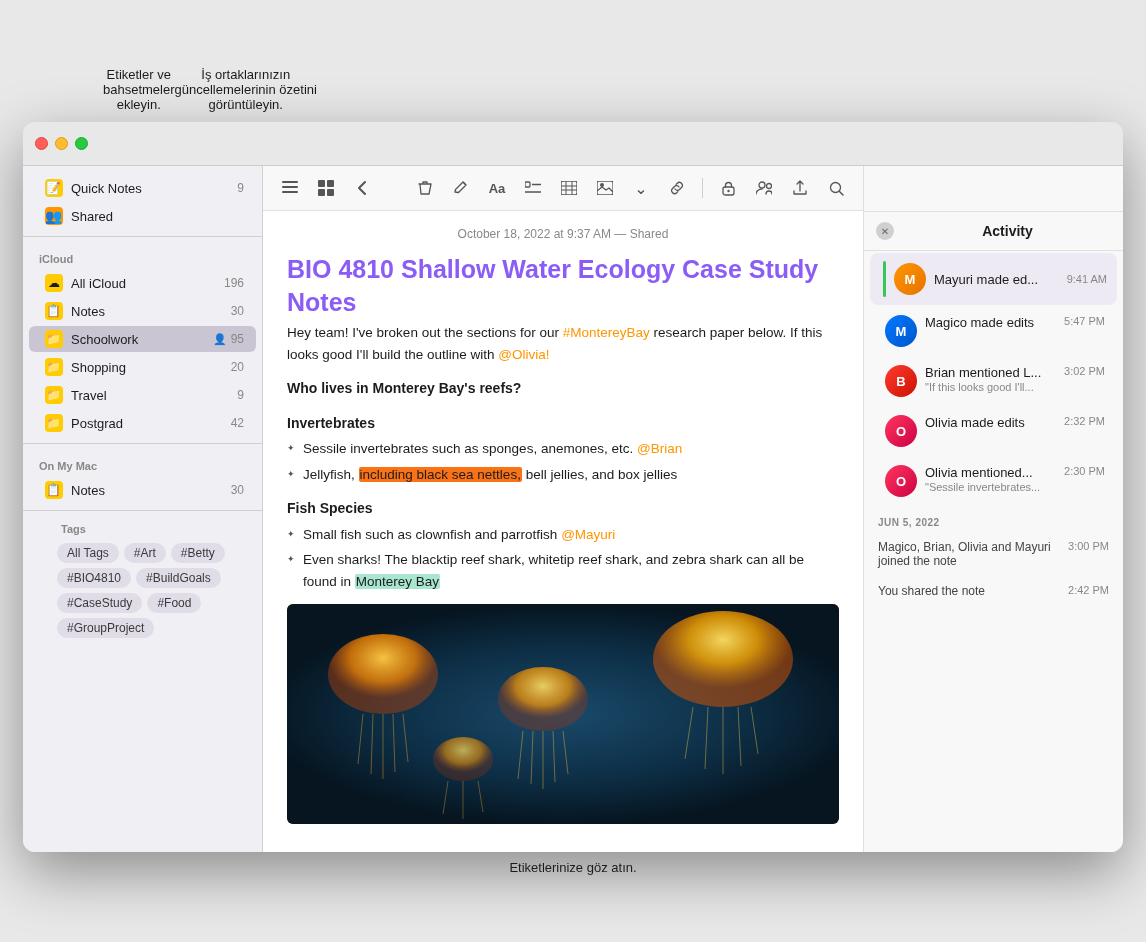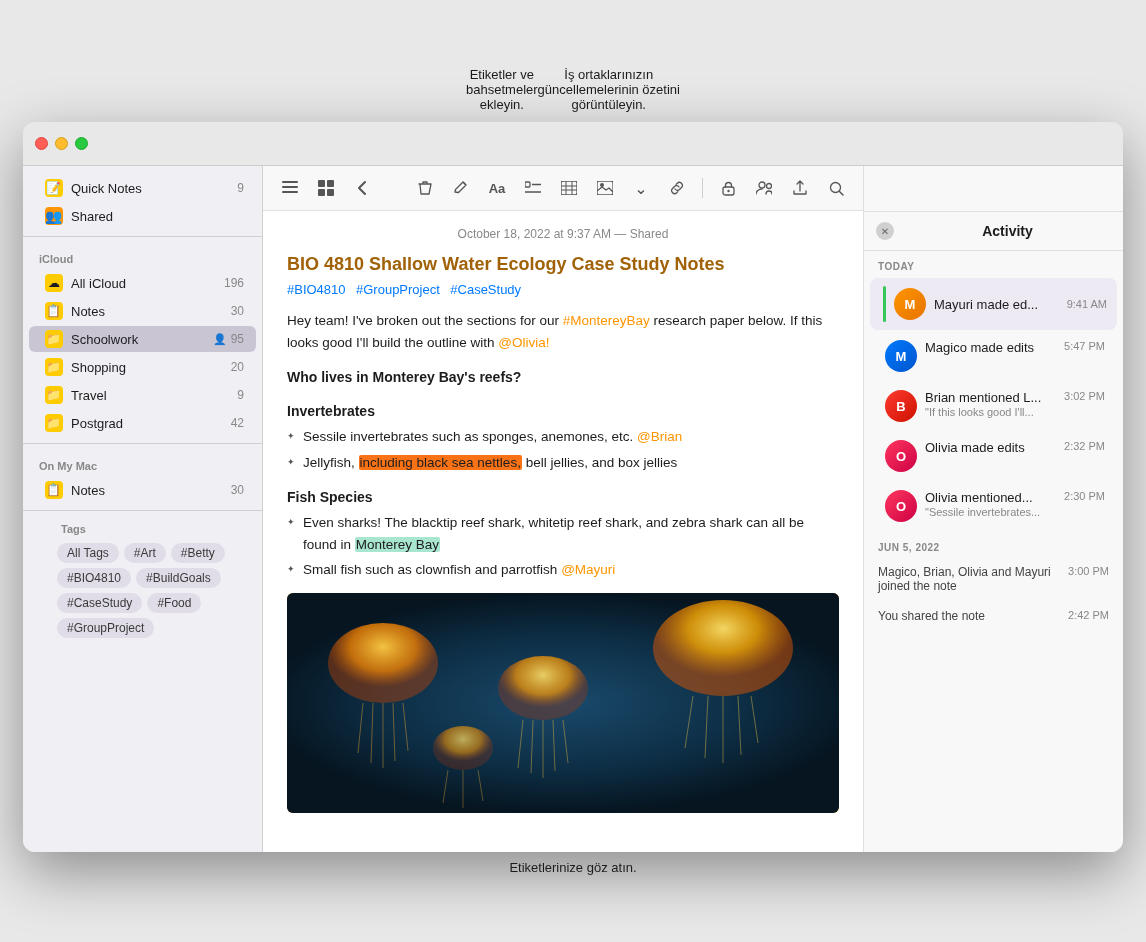--- a/index.html
+++ b/index.html
@@ -201,23 +201,23 @@
       padding: 16px 24px;
       overflow-y: auto;
     }
     .note-meta {
       text-align: center;
       font-size: 12px;
       color: #888;
       margin-bottom: 12px;
     }
     .note-title {
-      font-size: 18px;
+      font-size: 25px;
       font-weight: 700;
-      color: #a16207;
+      color: #8b5cf6;
       margin-bottom: 4px;
       line-height: 1.3;
     }
     .note-tags {
       margin-bottom: 12px;
     }
     .note-tag {
       font-size: 13px;
       color: #007aff;
       margin-right: 6px;
@@ -370,21 +370,21 @@
       gap: 4px;
     }
 
     
     .annotation-container {
       width: 1100px;
       position: relative;
     }
     .callout-top {
       display: flex;
-      justify-content: center;
+      justify-content: flex-start;
       padding: 0 40px 10px 80px;
       font-size: 13px;
       color: #1c1c1e;
     }
     .callout-top-left { text-align: center; max-width: 180px; }
     .callout-top-right { text-align: center; max-width: 220px; margin-right: 40px; }
 
     .callout-bottom-text {
       text-align: center;
       padding-top: 8px;
@@ -599,48 +599,43 @@
               <line x1="10.5" y1="10.5" x2="14" y2="14" stroke="#555" stroke-width="1.5" stroke-linecap="round"></line>
             </svg>
         </button>
       </div>
 
       <div class="note-content">
         <div class="note-meta">October 18, 2022 at 9:37 AM — Shared</div>
 
         <div class="note-title">BIO 4810 Shallow Water Ecology Case Study Notes</div>
 
-        <div class="note-tags">
-          <span class="note-tag">#BIO4810</span>
-          <span class="note-tag">#GroupProject</span>
-          <span class="note-tag">#CaseStudy</span>
-        </div>
 
         <div class="note-body">
           <p>Hey team! I've broken out the sections for our <span class="mention-orange">#MontereyBay</span> research paper below. If this looks good I'll build the outline with <span class="mention-orange">@Olivia!</span></p>
 
           <h3>Who lives in Monterey Bay's reefs?</h3>
 
           <h3>Invertebrates</h3>
           <ul class="bullet-list">
             <li>
               Sessile invertebrates such as sponges, anemones, etc. <span class="mention-orange">@Brian</span>
             </li>
             <li>
               Jellyfish, <span class="highlight-green">including black sea nettles,</span> bell jellies, and box jellies
             </li>
           </ul>
 
           <h3>Fish Species</h3>
           <ul class="bullet-list">
             <li>
-              Even sharks! The blacktip reef shark, whitetip reef shark, and zebra shark can all be found in <span class="highlight-green2">Monterey Bay</span>
+              Small fish such as clownfish and parrotfish <span class="mention-orange">@Mayuri</span>
             </li>
             <li>
-              Small fish such as clownfish and parrotfish <span class="mention-orange">@Mayuri</span>
+              Even sharks! The blacktip reef shark, whitetip reef shark, and zebra shark can all be found in <span class="highlight-green2">Monterey Bay</span>
             </li>
           </ul>
         </div>
 
         <div class="note-image">
           <svg width="100%" height="100%" viewBox="0 0 600 220" preserveAspectRatio="xMidYMid slice">
             <defs>
               <radialGradient id="bg" cx="50%" cy="50%">
                 <stop offset="0%" stop-color="#1a4a6b"></stop>
                 <stop offset="60%" stop-color="#0d2e45"></stop>
@@ -699,21 +694,20 @@
       <div class="activity-toolbar" style="border-bottom:1px solid #e0e0e0; height:46px; justify-content: flex-end;">
       </div>
 
       <div class="activity-header-row">
         <div class="activity-close-btn">✕</div>
         <div class="activity-title">Activity</div>
       </div>
 
       <div class="activity-list">
 
-        <div class="activity-section-header">TODAY</div>
 
         <div class="activity-item active" style="display:flex; align-items:center; padding:8px 10px; margin:2px 6px; border-radius:8px; background:#eeeaf4;">
           <div style="width:3px; height:36px; background:#34c759; border-radius:2px; margin-right:8px; flex-shrink:0;"></div>
           <div class="activity-avatar av-orange">M</div>
           <div class="activity-item-info">
             <div class="activity-item-name">Mayuri made ed...</div>
           </div>
           <div class="activity-item-time">9:41 AM</div>
         </div>
 

